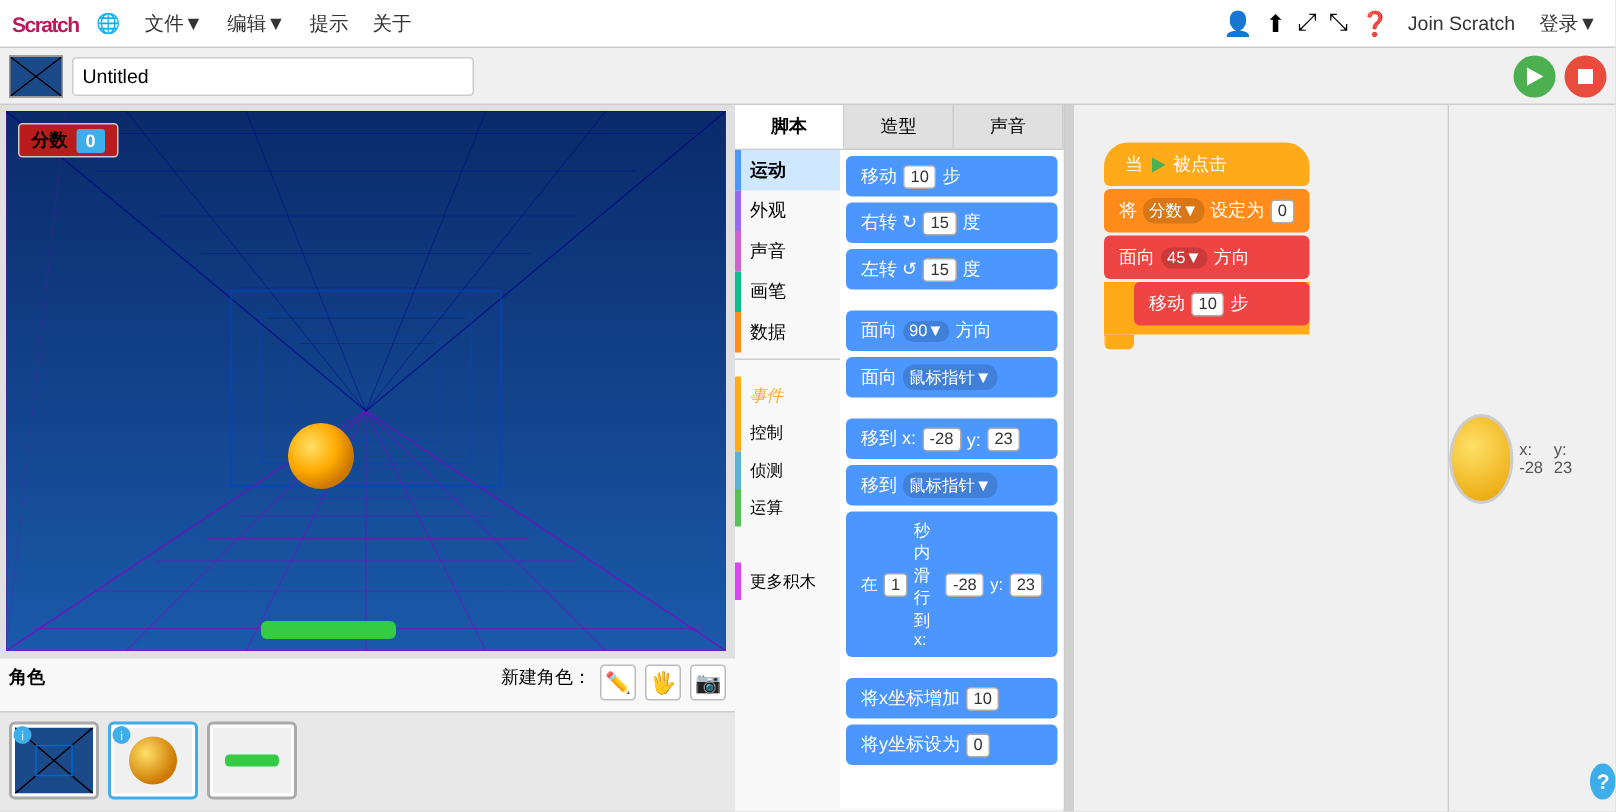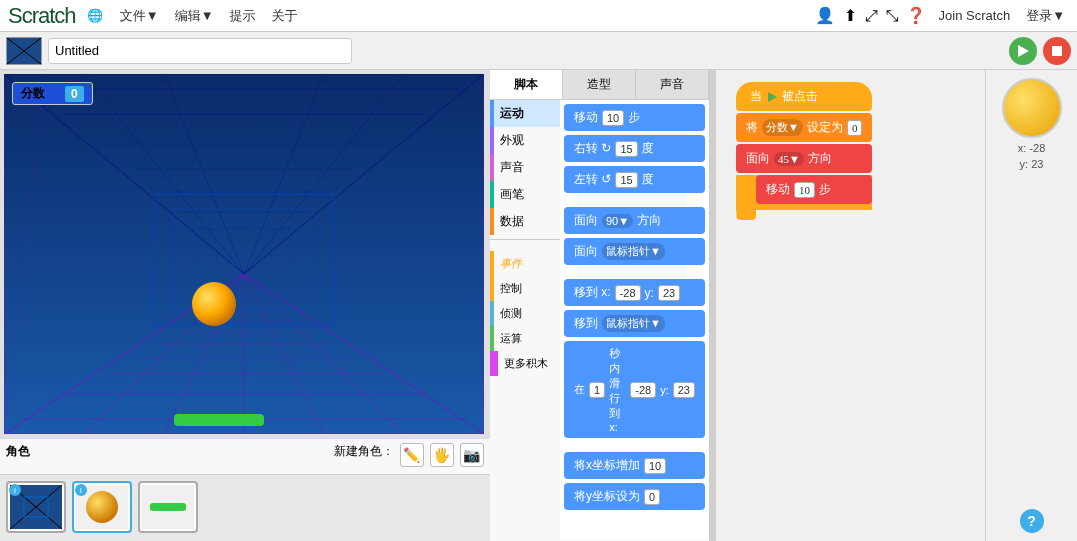--- a/index.html
+++ b/index.html
@@ -7,31 +7,31 @@
 
     
     #topbar { display: flex; align-items: center; background: #fff; border-bottom: 1px solid #ccc; height: 32px; padding: 0 8px; gap: 8px; }
     #scratch-logo { font-weight: bold; font-size: 14px; color: #ff6600; font-family: 'Arial Black', sans-serif; letter-spacing: -1px; }
     .topbar-menu { font-size: 13px; color: #333; cursor: pointer; padding: 0 4px; }
     .topbar-spacer { flex: 1; }
 
     
     #titlebar { display: flex; align-items: center; background: #f0f0f0; border-bottom: 1px solid #ccc; height: 38px; padding: 0 6px; gap: 6px; }
     #project-thumb { width: 36px; height: 28px; background: #555; border: 1px solid #999; display: flex; align-items: center; justify-content: center; }
-    #project-title-input { height: 26px; width: 304px; border: 1px solid #ccc; border-radius: 3px; padding: 0 6px; font-size: 13px; background: #fff; }
+    #project-title-input { height: 26px; width: 268px; border: 1px solid #ccc; border-radius: 3px; padding: 0 6px; font-size: 13px; background: #fff; }
     .flag-btn { background: #4caf50; border-radius: 50%; width: 28px; height: 28px; border: none; cursor: pointer; display: flex; align-items: center; justify-content: center; margin-left: auto; }
     .stop-btn { background: #e74c3c; border-radius: 50%; width: 28px; height: 28px; border: none; cursor: pointer; display: flex; align-items: center; justify-content: center; }
 
     
     #main { display: flex; height: calc(541px - 70px); }
 
     
     #stage-area { display: flex; flex-direction: column; width: 490px; min-width: 490px; }
     #stage-canvas { width: 480px; height: 360px; background: #1a4a8a; position: relative; overflow: hidden; margin: 4px; }
-    .score-badge { position: absolute; top: 8px; left: 8px; background: #1d4ed8; border: 1px solid #ccc; border-radius: 3px; padding: 2px 8px; font-size: 12px; font-weight: bold; z-index: 10; display: flex; align-items: flex-end; gap: 20px; }
+    .score-badge { position: absolute; top: 8px; left: 8px; background: #b91c1c; border: 1px solid #ccc; border-radius: 3px; padding: 2px 8px; font-size: 12px; font-weight: bold; z-index: 10; display: flex; align-items: flex-end; gap: 6px; }
     .score-val { background: #3daee9; color: #fff; padding: 1px 6px; border-radius: 2px; }
     .coords { font-size: 11px; color: #555; text-align: right; padding: 2px 8px; }
     #sprite-bar { display: flex; background: #f8f8f8; border-top: 1px solid #ddd; padding: 4px 6px; gap: 6px; height: 36px; }
     .sprite-label { font-size: 12px; font-weight: bold; }
     .new-sprite-label { font-size: 12px; margin-left: auto; }
     .sprite-tool-btn { width: 24px; height: 24px; background: #fff; border: 1px solid #bbb; border-radius: 3px; cursor: pointer; display: flex; align-items: center; justify-content: center; font-size: 14px; }
     #sprite-thumbnails { display: flex; gap: 4px; background: #e8e8e8; border-top: 1px solid #ccc; padding: 6px; height: calc(100% - 36px - 360px - 8px - 36px); flex: 1; align-items: flex-start; }
     .sprite-thumb { width: 60px; height: 52px; border: 2px solid #aaa; border-radius: 4px; background: #fff; display: flex; align-items: center; justify-content: center; cursor: pointer; position: relative; overflow: hidden; }
     .sprite-thumb.selected { border-color: #3daee9; }
     .sprite-info-dot { position: absolute; top: 1px; left: 1px; width: 12px; height: 12px; background: #3daee9; border-radius: 50%; font-size: 8px; color: #fff; display: flex; align-items: center; justify-content: center; }
@@ -67,40 +67,40 @@
     .code-block-stack { position: absolute; }
     .cb { border-radius: 4px; padding: 6px 10px; font-size: 12px; color: #fff; margin-bottom: 2px; display: flex; align-items: center; gap: 4px; white-space: nowrap; position: relative; }
     .cb-event { background: #FFAB19; border-radius: 16px 16px 4px 4px; }
     .cb-motion { background: #ef4444; }
     .cb-control { background: #FFAB19; }
     .cb-orange { background: #FF8C1A; }
     .cb-value { background: #fff; color: #333; border-radius: 3px; padding: 1px 4px; font-size: 11px; border: 1px solid #aaa; }
     .cb-dropdown { background: rgba(0,0,0,0.15); border-radius: 8px; padding: 1px 4px; font-size: 11px; color: #fff; display: inline-flex; align-items: center; gap: 2px; }
 
     
-    #right-info { width: 92px; background: #f0f0f0; border-left: 1px solid #ccc; display: flex; flex-direction: column; align-items: center; padding: 8px 0; gap: 4px; }
+    #right-info { width: 112px; background: #f0f0f0; border-left: 1px solid #ccc; display: flex; align-items: center; padding: 8px 0; gap: 4px; }
     .sprite-preview { width: 60px; height: 60px; border-radius: 50%; background: radial-gradient(circle at 35% 35%, #ffe066, #e8a000); border: 2px solid #ccc; }
     .coord-text { font-size: 11px; color: #555; }
     .help-btn { width: 24px; height: 24px; background: #3daee9; border-radius: 50%; color: #fff; font-weight: bold; font-size: 14px; display: flex; align-items: center; justify-content: center; cursor: pointer; margin-top: auto; }
 
     
     .divider { width: 6px; background: #d0d0d0; cursor: col-resize; }
 
     
     #blocks-list::-webkit-scrollbar { width: 6px; }
     #blocks-list::-webkit-scrollbar-thumb { background: #bbb; border-radius: 3px; }
 
     
     #stage-svg { position: absolute; inset: 0; width: 100%; height: 100%; }
   </style>
 </head>
 <body>
 
 <div id="topbar">
-  <span id="scratch-logo" style="font-size:22px; color:#14532d; font-weight:400; letter-spacing:-1px;">Scratch</span>
+  <span id="scratch-logo" style="font-size:14px; color:#be185d; font-weight:700; letter-spacing:-1px;">Scratch</span>
   <span class="topbar-menu">🌐</span>
   <span class="topbar-menu">文件▼</span>
   <span class="topbar-menu">编辑▼</span>
   <span class="topbar-menu">提示</span>
   <span class="topbar-menu">关于</span>
   <span class="topbar-spacer"></span>
   <span style="font-size:16px; cursor:pointer;">👤</span>
   <span style="font-size:16px; cursor:pointer;">⬆</span>
   <span style="font-size:16px; cursor:pointer;">⤢</span>
   <span style="font-size:16px; cursor:pointer;">⤡</span>
@@ -268,21 +268,21 @@
         <div class="cat-item cat-motion">运动</div>
         <div class="cat-item cat-looks">外观</div>
         <div class="cat-item cat-sound">声音</div>
         <div class="cat-item cat-pen">画笔</div>
         <div class="cat-item cat-data">数据</div>
         <div style="height:8px; border-top:1px solid #ccc; margin:4px 0;"></div>
         <div class="cat-item cat-events-sub" style="color:#ffab19; border-left:4px solid #ffab19; font-size:11px;font-style:italic;">事件</div>
         <div class="cat-item cat-control-sub" style="border-left:4px solid #ffab19; font-size:11px;">控制</div>
         <div class="cat-item cat-sensing-sub" style="border-left:4px solid #5CB1D6; font-size:11px;">侦测</div>
         <div class="cat-item cat-ops-sub" style="border-left:4px solid #59C059; font-size:11px;">运算</div>
-        <div class="cat-item cat-more-sub" style="border-left:8px solid #d946ef; font-size:11px;">更多积木</div>
+        <div class="cat-item cat-more-sub" style="border-left:4px solid #d946ef; font-size:11px;margin-top:24px;">更多积木</div>
       </div>
 
       <div id="blocks-list">
         <div class="block-btn block-motion">
           移动 <span class="cb-value">10</span> 步
         </div>
         <div class="block-btn block-motion">
           右转 ↻ <span class="cb-value">15</span> 度
         </div>
         <div class="block-btn block-motion">
@@ -314,21 +314,21 @@
         </div>
       </div>
     </div>
   </div>
 
   <div class="divider"></div>
 
   <div id="scripts-area">
     <div id="scripts-area-inner">
 
-      <div class="code-block-stack" style="left:20px; top:12px;font-family:Liberation Serif, serif;">
+      <div class="code-block-stack" style="left:20px; top:25px;">
 
         <div class="cb cb-event" style="border-radius:16px 16px 4px 4px; background:#FFAB19; padding:6px 14px;">
           当 <svg width="12" height="12" viewBox="0 0 12 12" style="display:inline-block; vertical-align:middle;">
               <polygon points="2,1 11,6 2,11" fill="#4caf50"></polygon>
             </svg> 被点击
         </div>
 
         <div class="cb cb-orange" style="background:#FF8C1A; margin-top:2px;">
           将 <span class="cb-dropdown">分数▼</span> 设定为 <span class="cb-value">0</span>
         </div>

